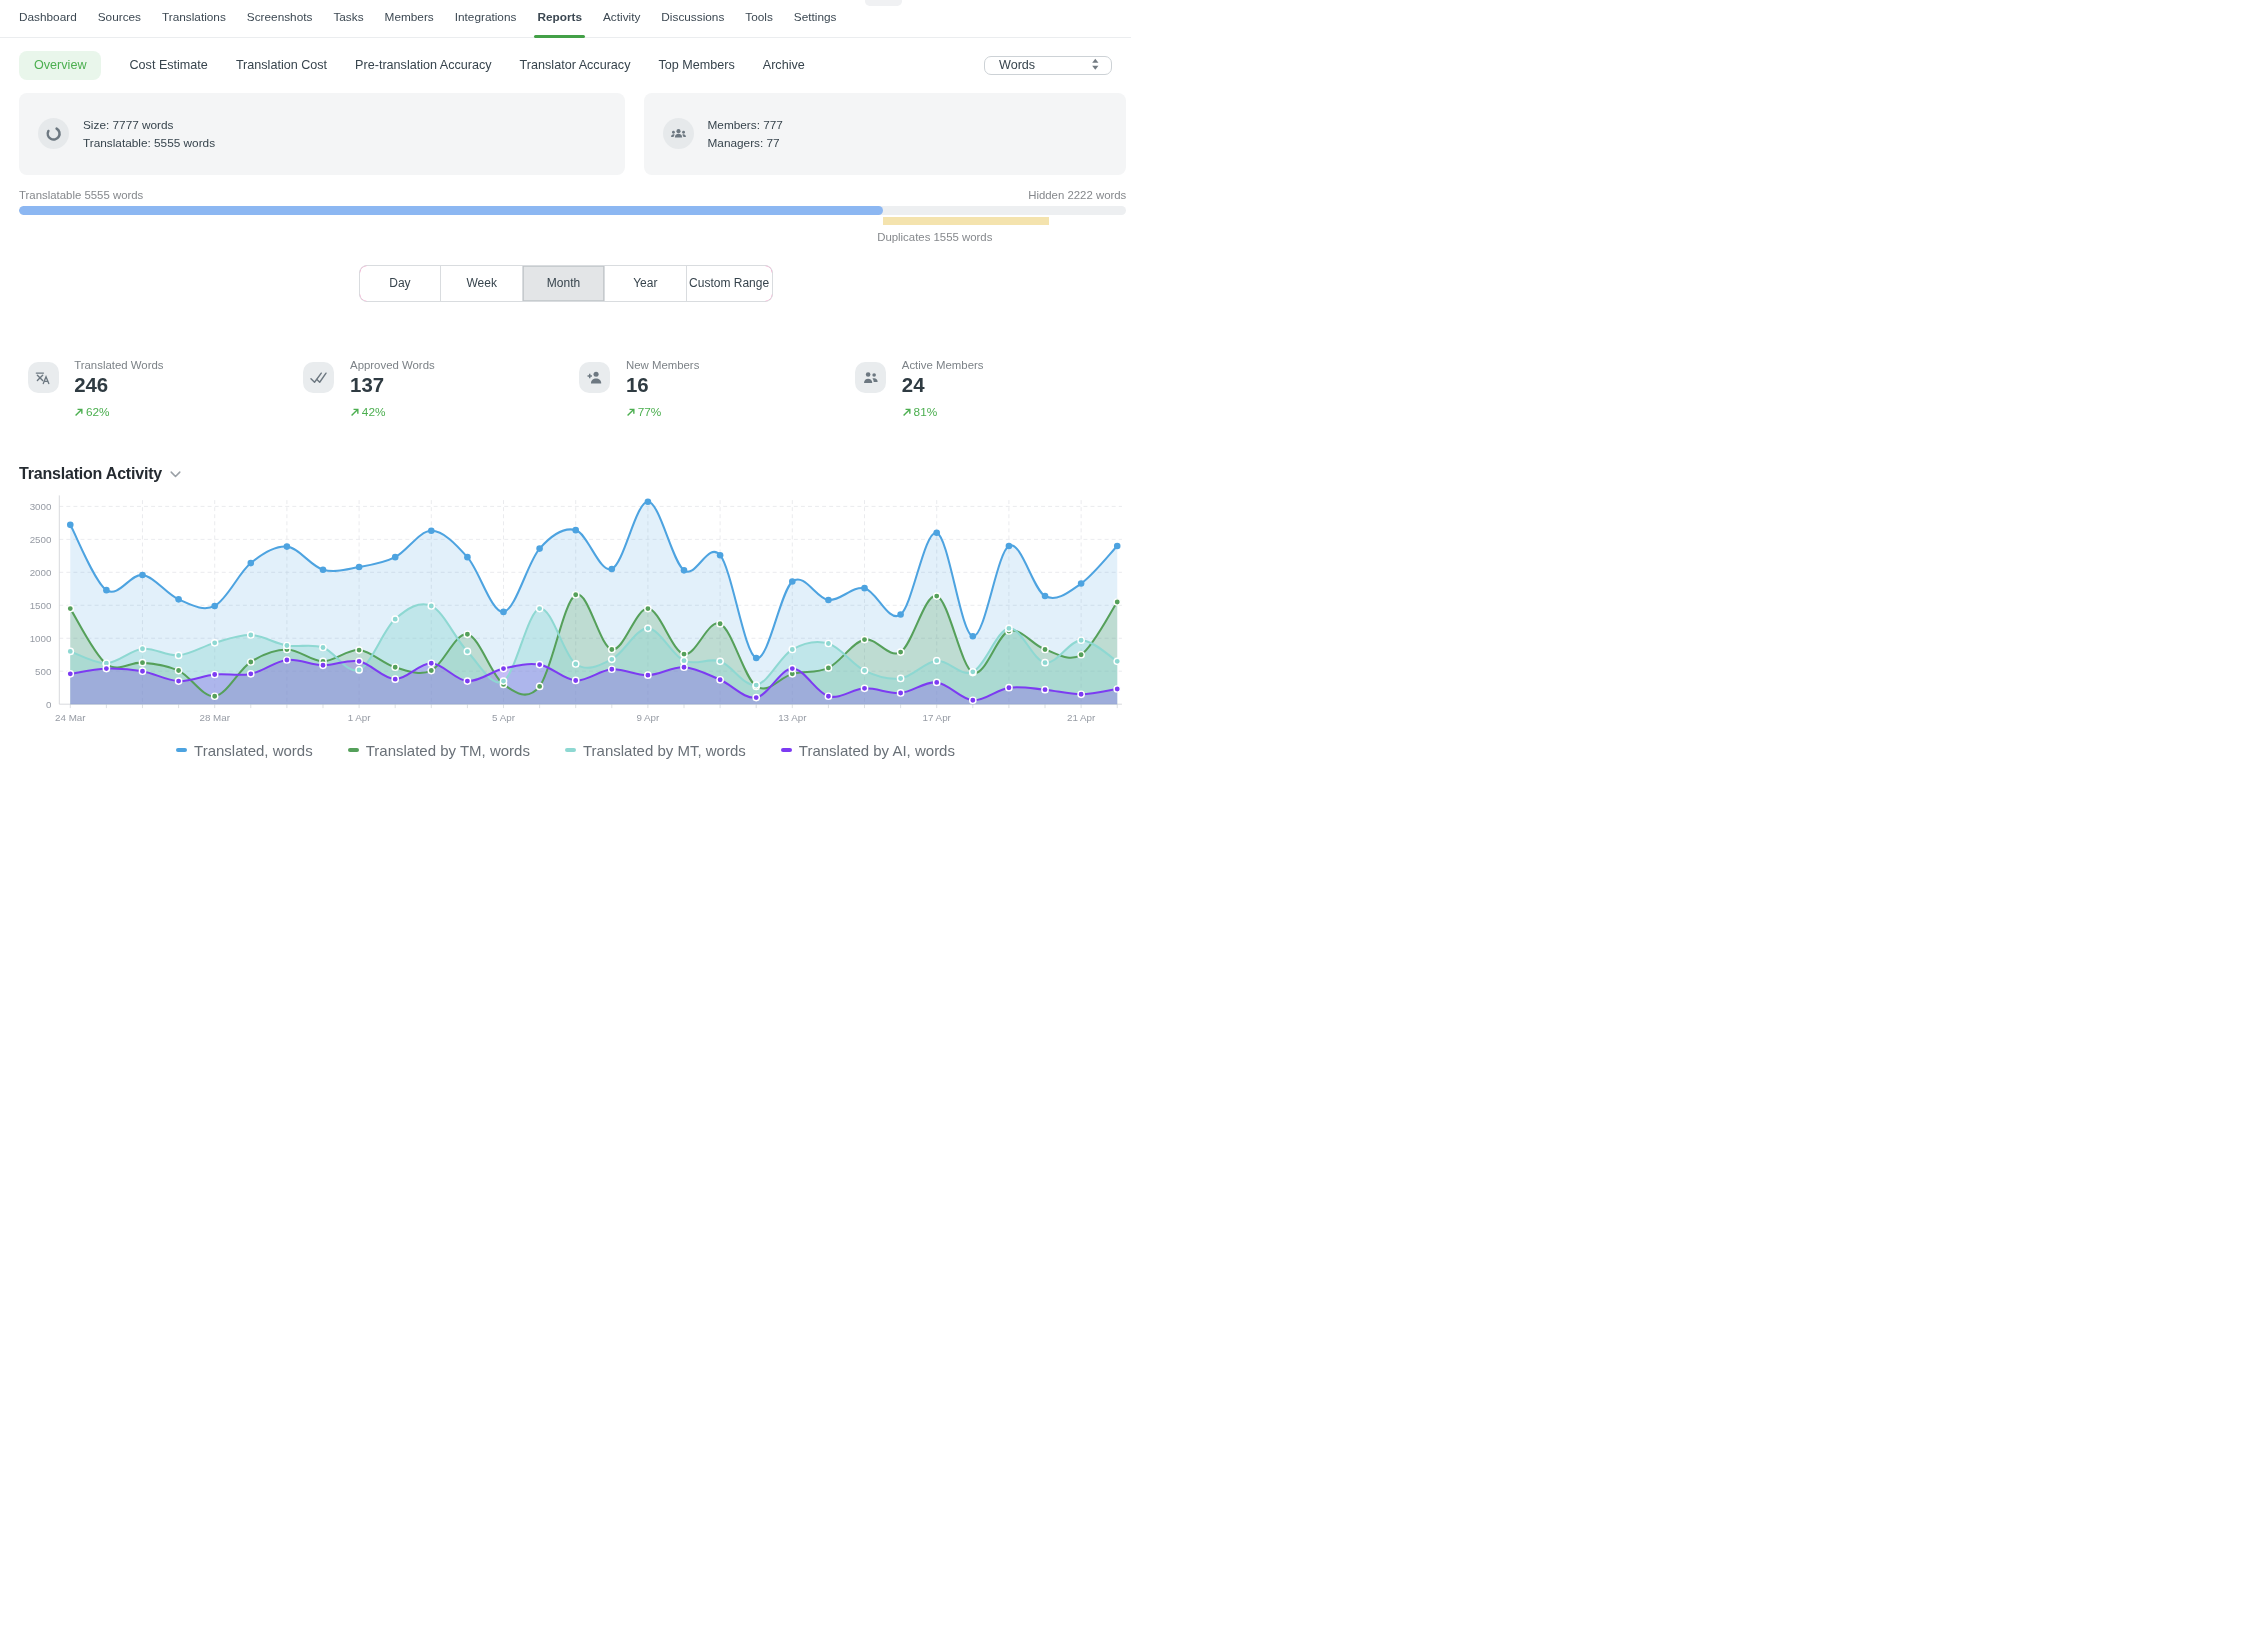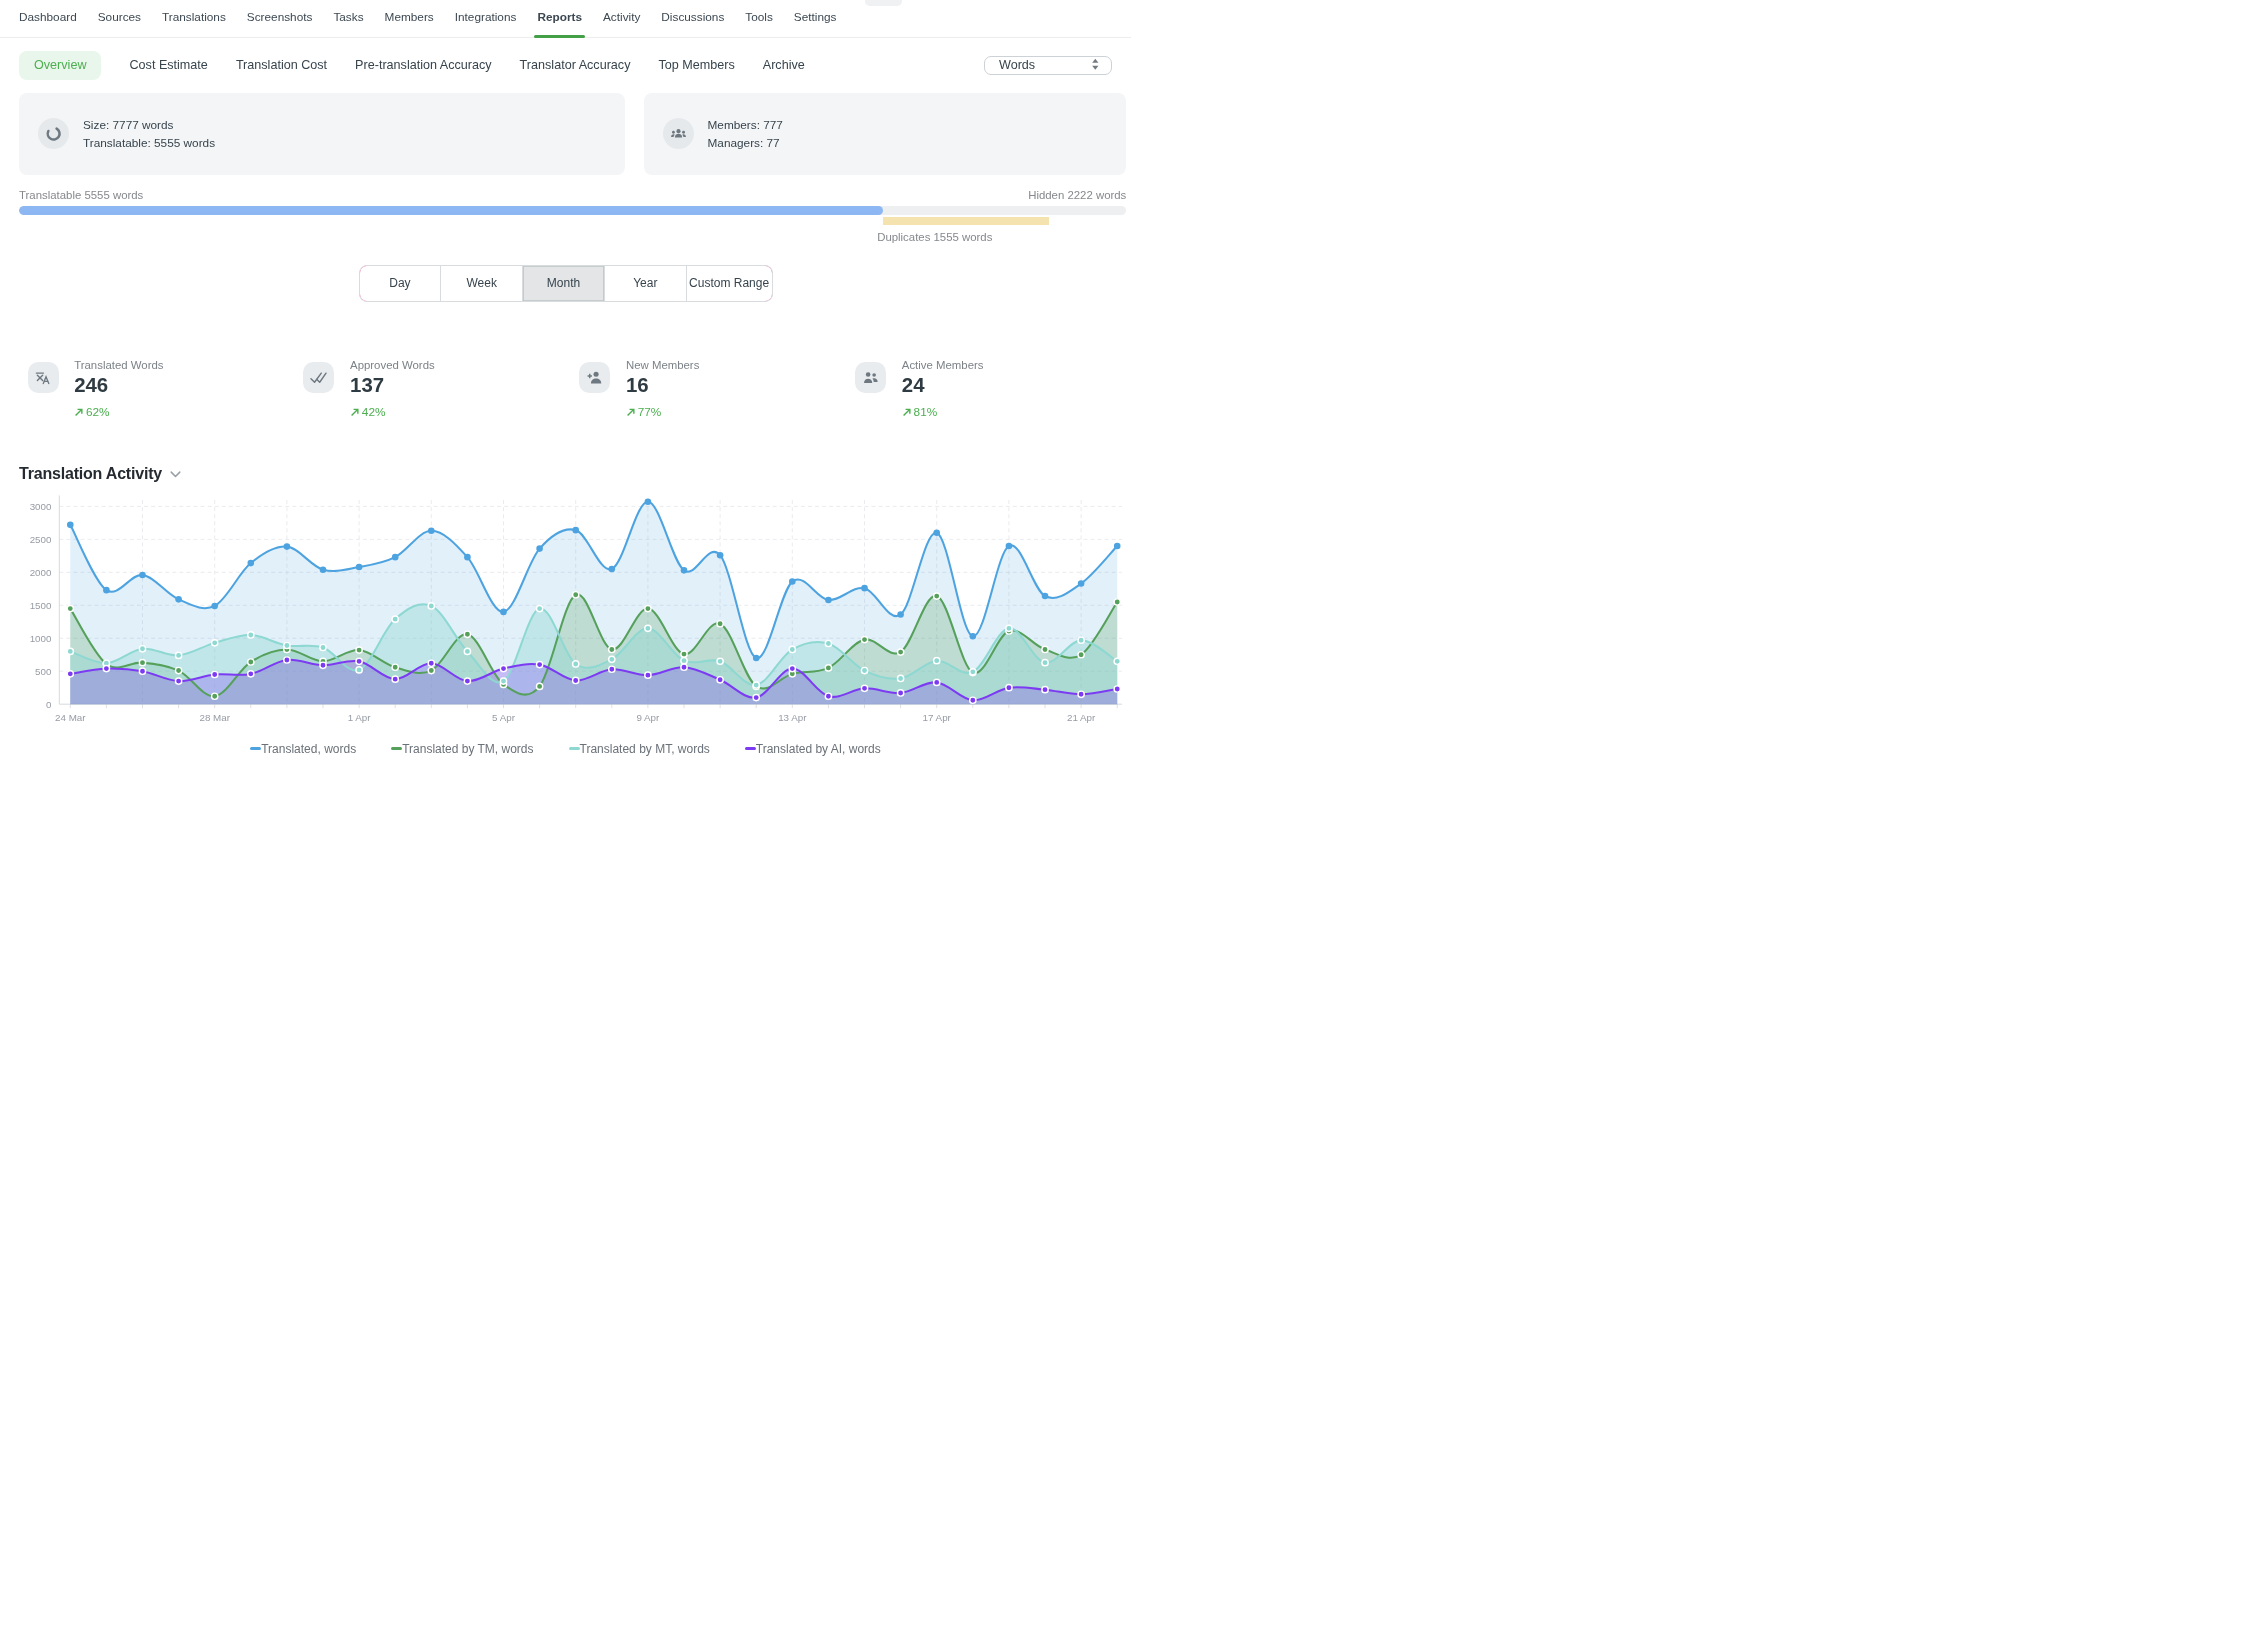--- a/index.html
+++ b/index.html
@@ -95,21 +95,21 @@
   .stat-label { font-size:11.4px; color:#7c8287; }
   .stat-row { display:flex; align-items:baseline; gap:7.9px; margin-top:3.1px;flex-direction:column; }
   .stat-value { font-size:20.4px; font-weight:bold; color:#2f3b42; }
   .stat-delta { font-size:11.8px; color:#4caf50; display:flex; align-items:center; gap:1.6px; }
 
   
   .chart-title-row { display:flex; align-items:center; gap:7.9px; padding:46px 19px 0 19px; }
   .chart-title { font-size:16px; font-weight:bold; color:#252b31; letter-spacing:-0.2px; }
   .chart-box { margin-top:3.1px; }
   .legend { display:flex; justify-content:center; gap:35px; margin-top:4.7px; }
-  .legend-item { display:flex; align-items:center; font-size:12px; color:#6a7178; }
+  .legend-item { display:flex; align-items:center; gap:7px; font-size:15px; color:#6a7178; }
   .legend-marker { width:11px; height:3.5px; border-radius:2px; }
 
   svg text { font-family:"Liberation Sans", sans-serif; }
 </style>
 </head>
 <body>
 
 <div class="page">
 
   <div class="topnav">

